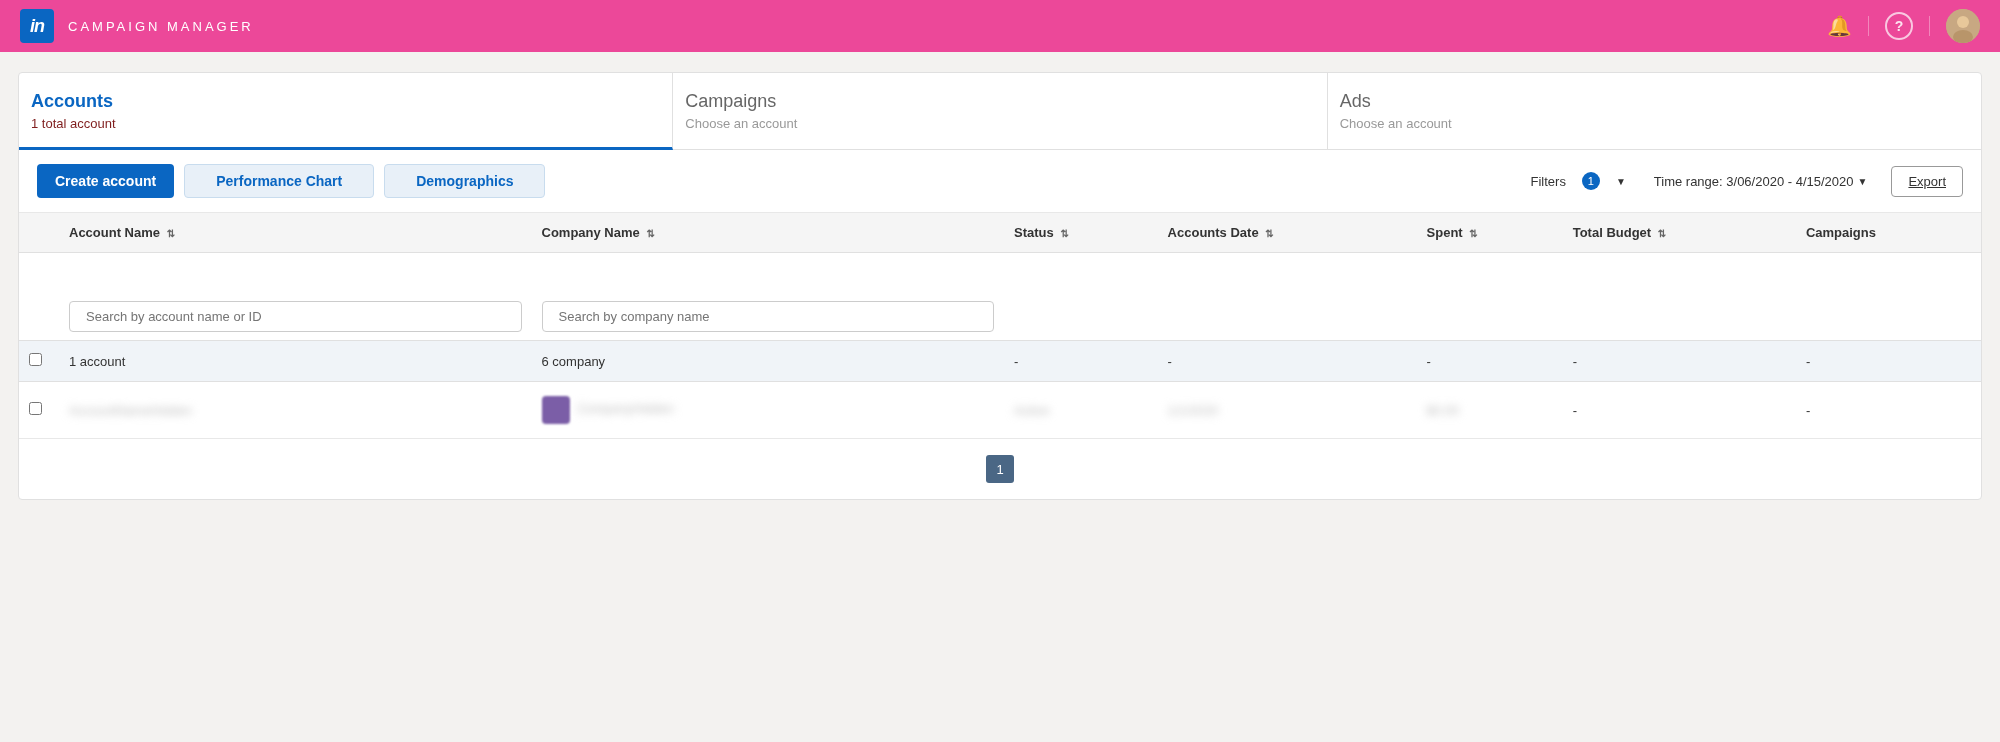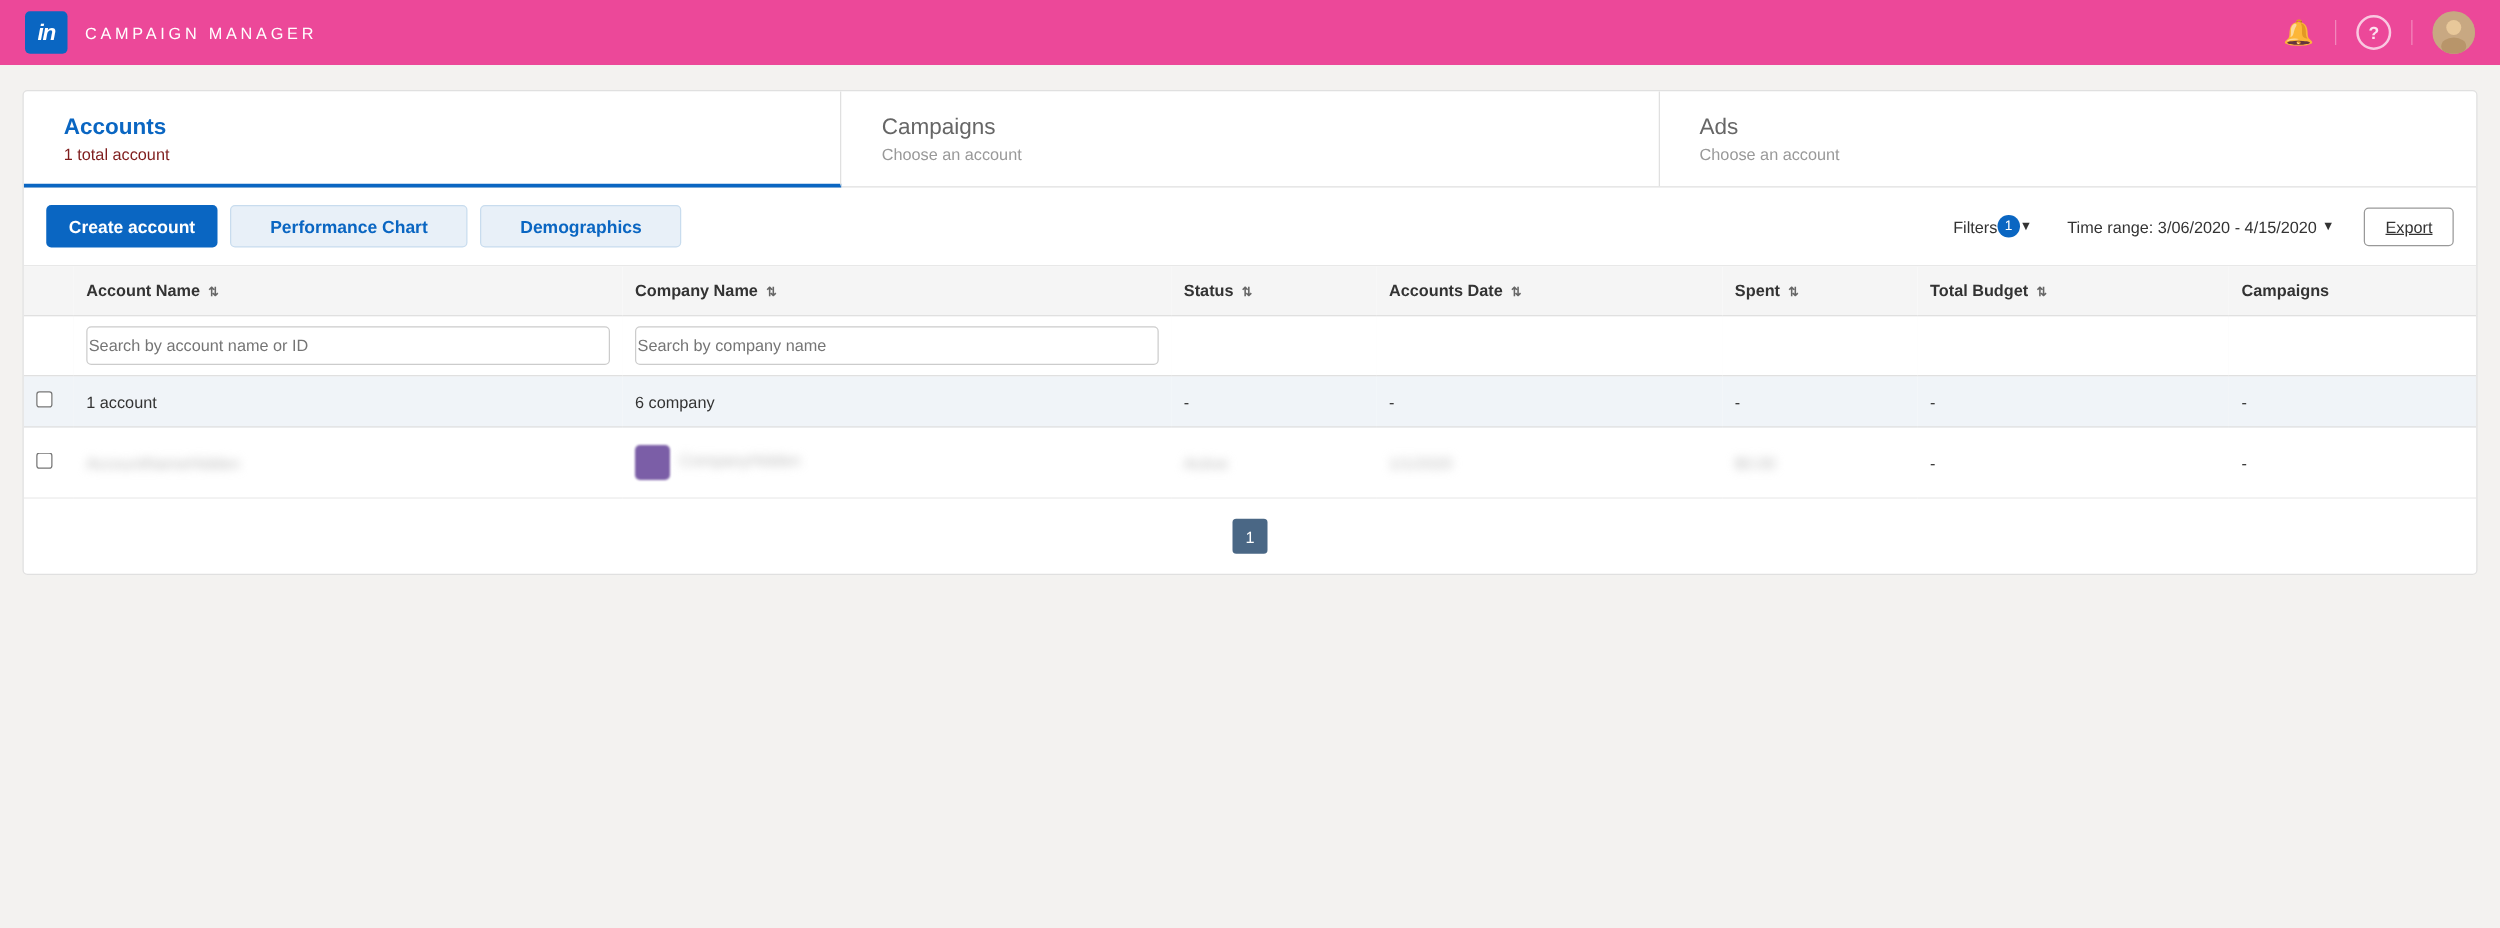--- a/index.html
+++ b/index.html
@@ -84,21 +84,21 @@
       border-radius: 4px;
       overflow: hidden;
     }
 
     .tab-bar {
       display: flex;
       border-bottom: 1px solid #e0e0e0;
     }
     .tab-item {
       flex: 1;
-      padding: 18px 32px 16px;
+      padding: 18px 12px 16px;
       border-right: 1px solid #e0e0e0;
       cursor: pointer;
     }
     .tab-item:last-child { border-right: none; }
     .tab-item.active {
       border-bottom: 3px solid #0a66c2;
       margin-bottom: -1px;
     }
     .tab-label {
       font-size: 18px;
@@ -144,21 +144,21 @@
       border-radius: 4px;
       padding: 8px 31px;
       font-size: 14px;
       font-weight: 700;
       cursor: pointer;
     }
     .toolbar-spacer { flex: 1; }
     .filters-btn {
       display: flex;
       align-items: center;
-      gap: 0;
+      gap: 16px;
       font-size: 13px;
       color: #333;
       cursor: pointer;
       text-align: right;
     }
     .filters-badge {
       background: #0a66c2;
       color: white;
       border-radius: 50%;
       width: 18px;
@@ -218,25 +218,26 @@
     }
     .checkbox-col { width: 40px; }
     .search-row td {
       padding: 8px 10px;
       background: white;
       border-bottom: 1px solid #e0e0e0;
     }
     .search-input {
       border: 1px solid #ccc;
       border-radius: 4px;
-      padding: 7px 1px;
+      padding: 7px 16px;
       font-size: 13px;
       width: 100%;
       color: #666;
       outline: none;
+      margin-top: 40px;
     }
 
     .summary-row td {
       background: #f0f4f8;
       padding: 12px 10px;
       font-size: 13px;
       color: #333;
       border-bottom: 1px solid #e0e0e0;
       font-weight: 500;
     }

